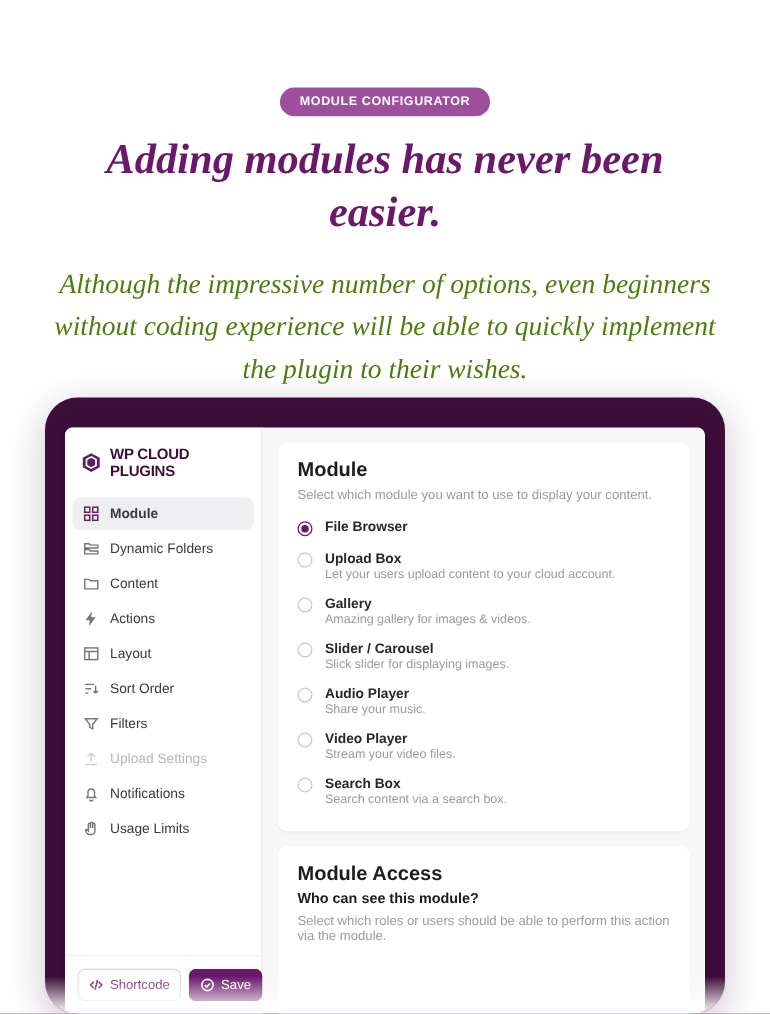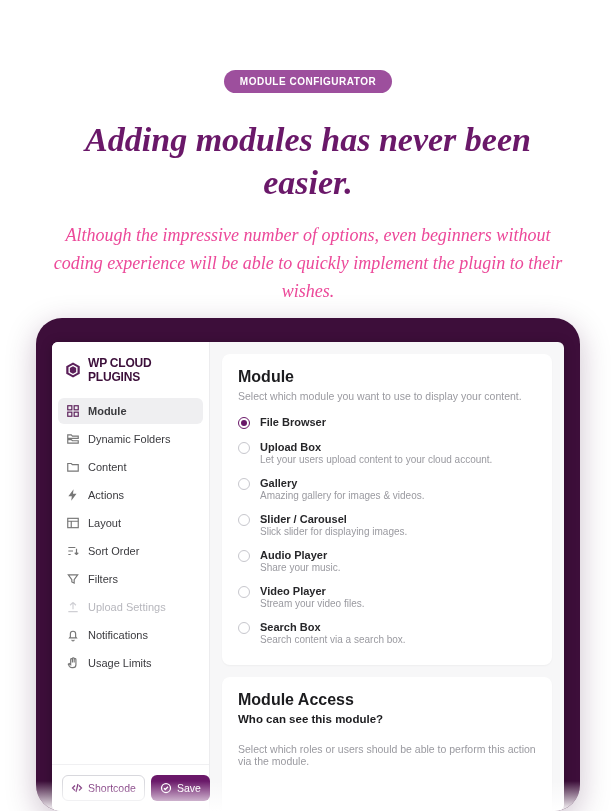--- a/index.html
+++ b/index.html
@@ -18,38 +18,38 @@
   .pill {
     display: inline-block;
     background: #9d4f9d;
     color: #fff;
     font-family: Arial, Helvetica, sans-serif;
     font-size: 10px;
     font-weight: bold;
     letter-spacing: 0.5px;
     padding: 6px 16px;
     border-radius: 999px;
-    margin-bottom: 22px;
+    margin-bottom: 10px;
   }
   .headline {
     font-family: Georgia, serif;
     font-style: italic;
     font-weight: 600;
     font-size: 34px;
     line-height: 1.25;
     color: #6a1869;
     max-width: 520px;
     margin: 4px auto 18px;
   }
   .subhead {
     font-family: Georgia, serif;
     font-style: italic;
-    font-size: 18px;
+    font-size: 22px;
     line-height: 1.55;
-    color: #ec4899;
+    color: #4d7c0f;
     max-width: 540px;
     margin: 0 auto;
   }
 
   .mock-frame {
     position: absolute;
     left: 36px;
     right: 36px;
     top: 318px;
     bottom: 0;
@@ -158,21 +158,21 @@
   }
   .panel .desc {
     font-size: 10.5px;
     color: #9a9aa0;
     margin-bottom: 10px;
   }
   .panel h3 {
     font-size: 11.5px;
     font-weight: 600;
     color: #1c1c1f;
-    margin-bottom: 18px;
+    margin-bottom: 6px;
   }
   .options { list-style: none; }
   .options li {
     display: flex;
     gap: 10px;
     padding: 4px 0 8px;
     cursor: pointer;
   }
   .radio {
     flex: 0 0 12px;

